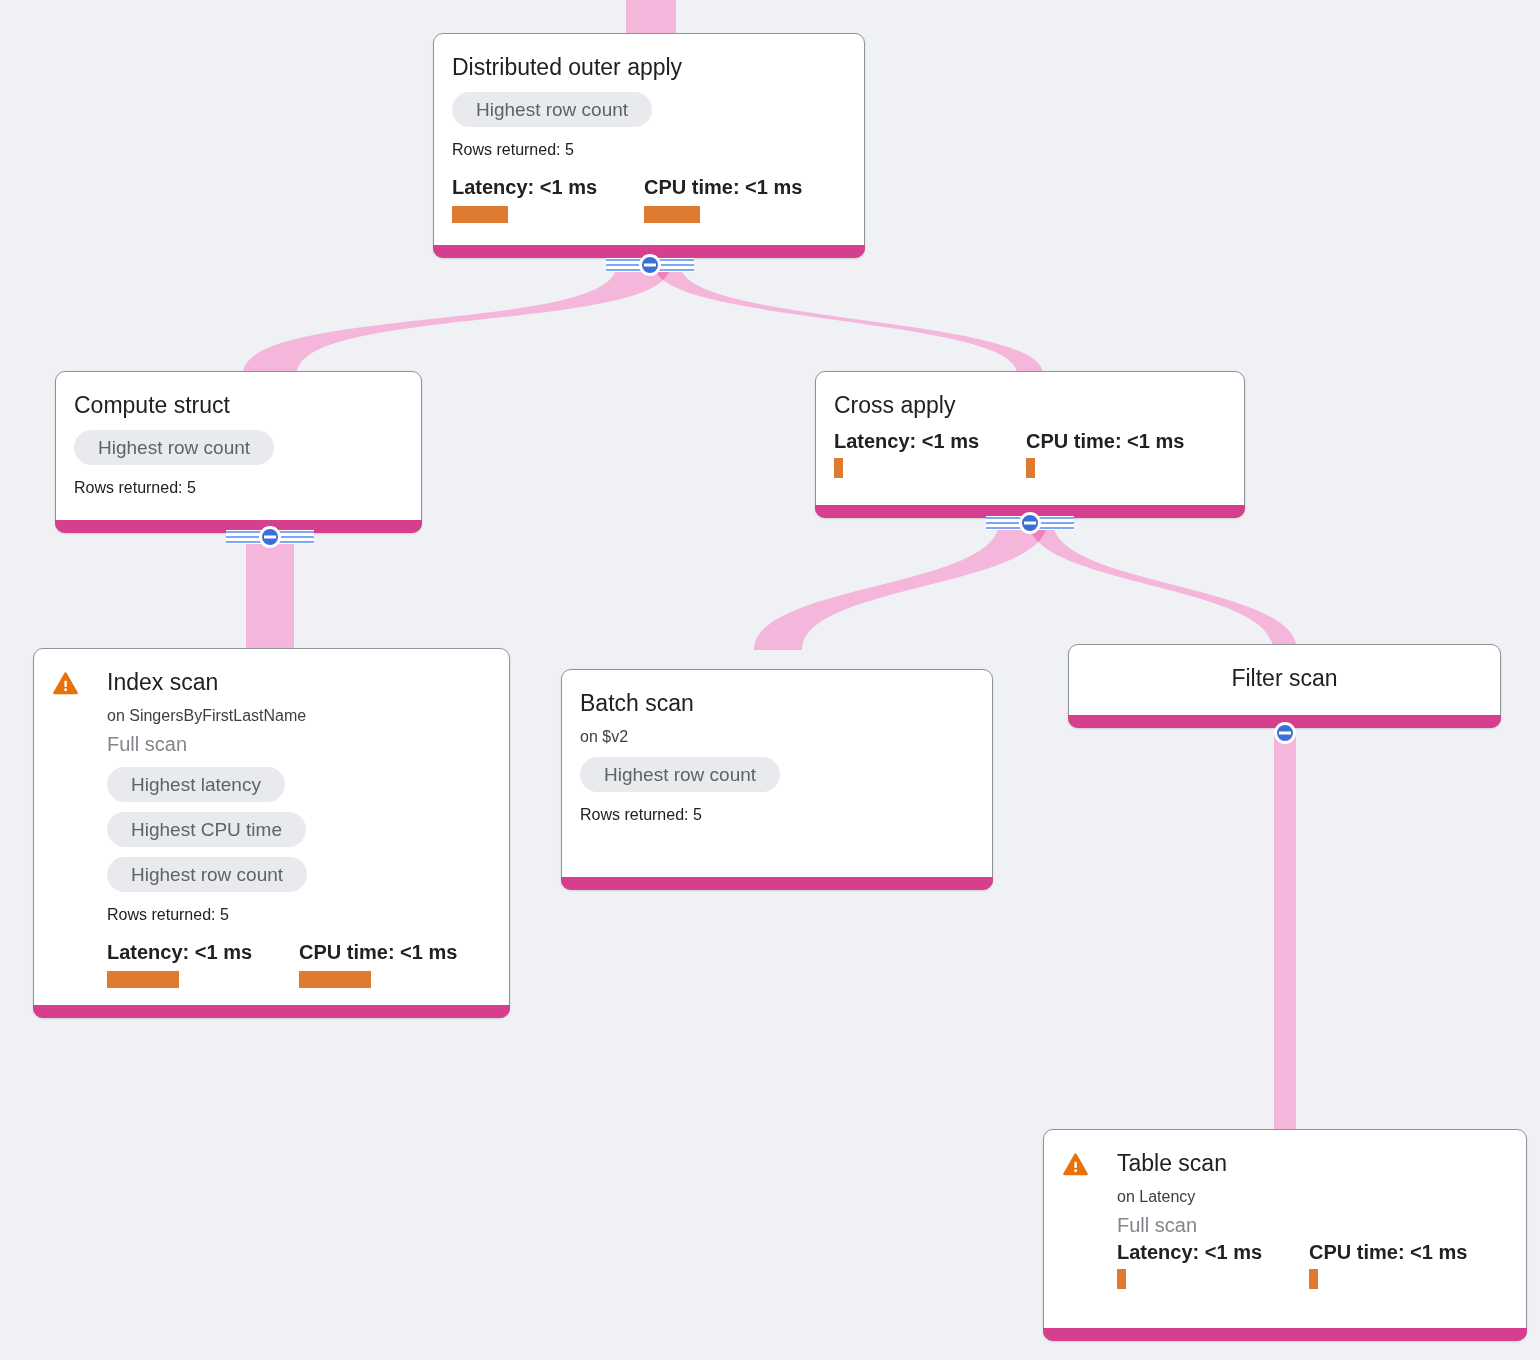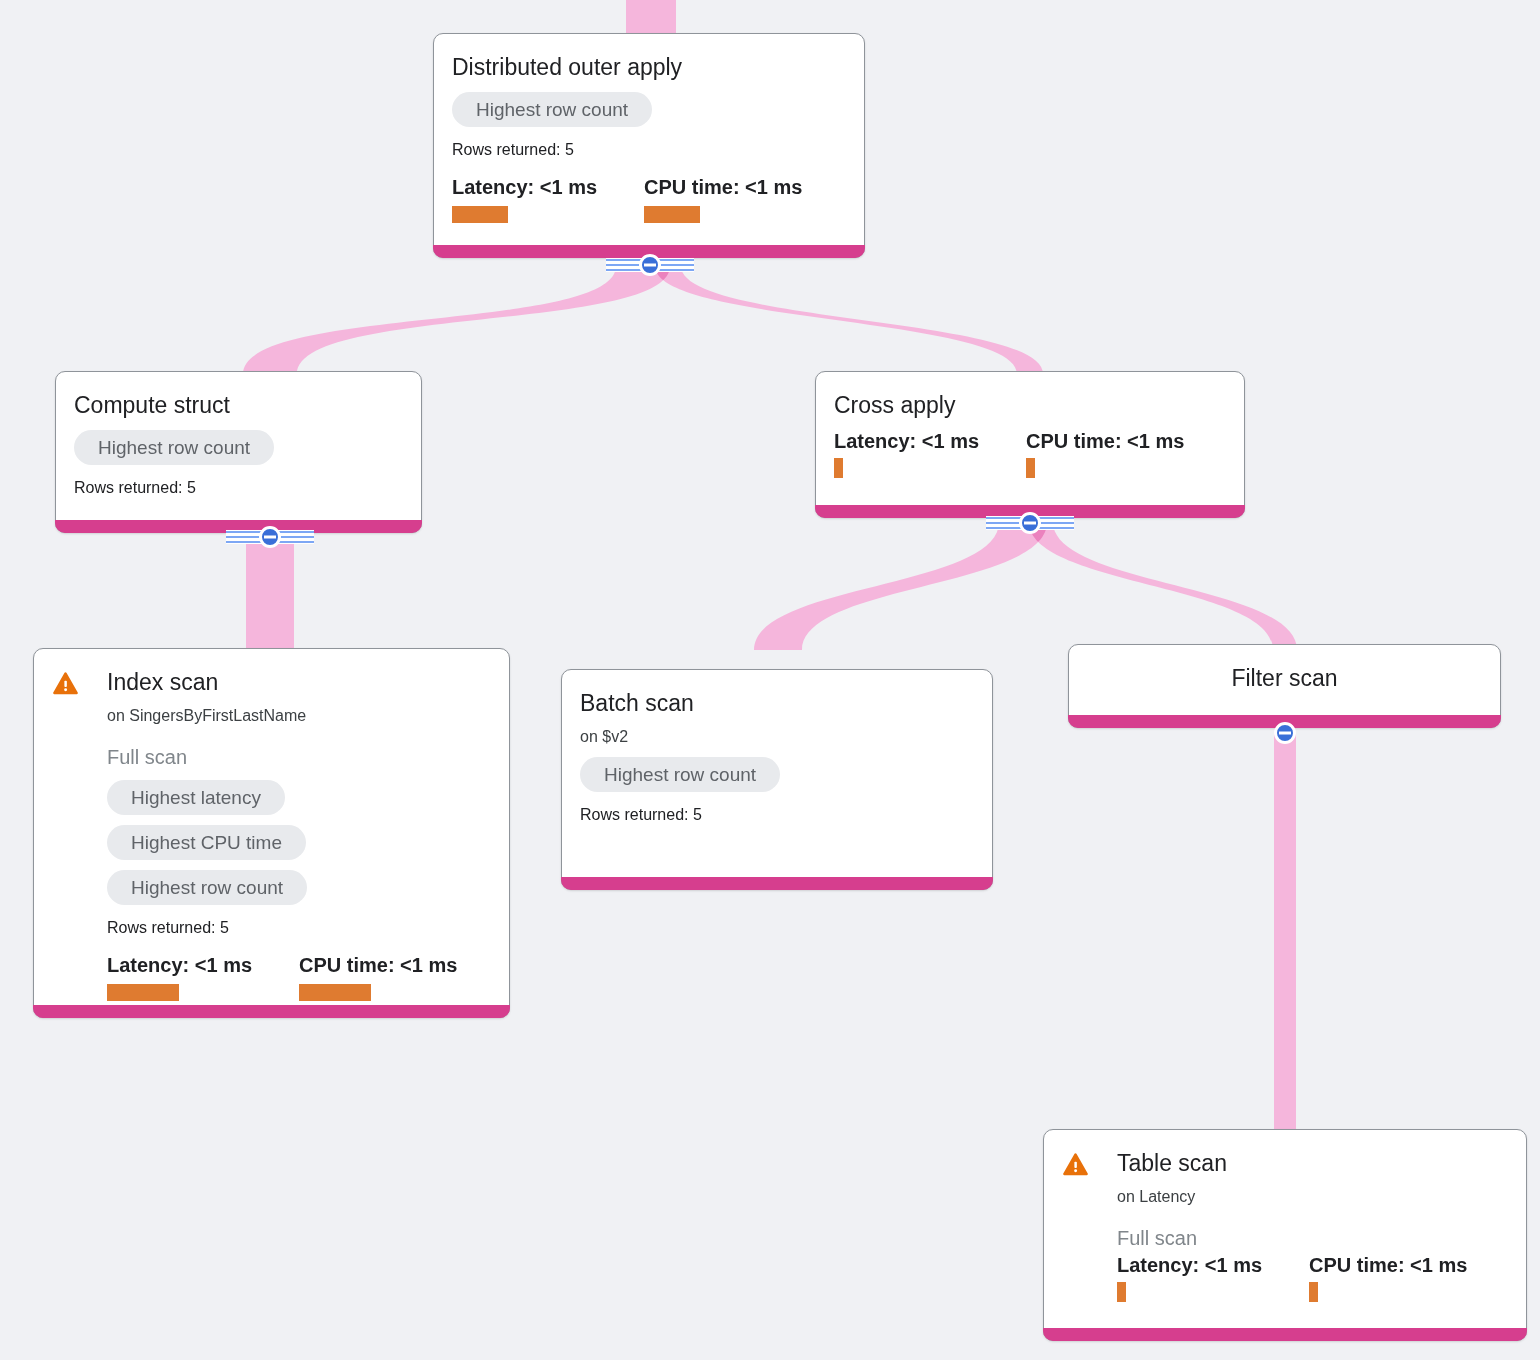--- a/index.html
+++ b/index.html
@@ -9,21 +9,21 @@
   #edges{position:absolute;left:0;top:0;z-index:1;}
   #edges path{mix-blend-mode:multiply;}
 
   .node{position:absolute;z-index:2;background:#ffffff;border:1px solid #8f949a;
         border-radius:10px;box-shadow:0 1px 2px rgba(60,64,67,.18);color:#202124;}
   .node-body{padding:19px 18px 0 18px;}
   .row{display:flex;gap:28px;}
   .warn{flex:0 0 auto;margin-top:2px;}
   .title{font-size:23px;font-weight:500;color:#202124;line-height:1.25;}
   .sub{font-size:16px;color:#3c4043;margin-top:9px;line-height:1.25;}
-  .muted{font-size:20px;color:#80868b;margin-top:19px;line-height:1.25;}
+  .muted{font-size:20px;color:#80868b;margin-top:6px;line-height:1.25;}
   .pill{display:block;width:fit-content;background:#e8eaed;color:#5f6368;font-size:19px;
         line-height:1;padding:8px 24px;border-radius:18px;margin-top:10px;}
   .rowsline{font-size:16px;color:#202124;margin-top:13px;line-height:1.25;}
   .metrics{display:flex;margin-top:15px;}
   .metric{width:192px;}
   .mlabel{font-size:20px;color:#202124;line-height:1.25;font-weight:bold;}
   .bar{height:17px;background:#df7b30;margin-top:6px;}
   .bar.tall{height:20px;margin-top:4px;}
   .bottom-bar{position:absolute;left:-1px;right:-1px;bottom:-1px;height:13px;
         background:#d63e8e;border-radius:0 0 10px 10px;}

